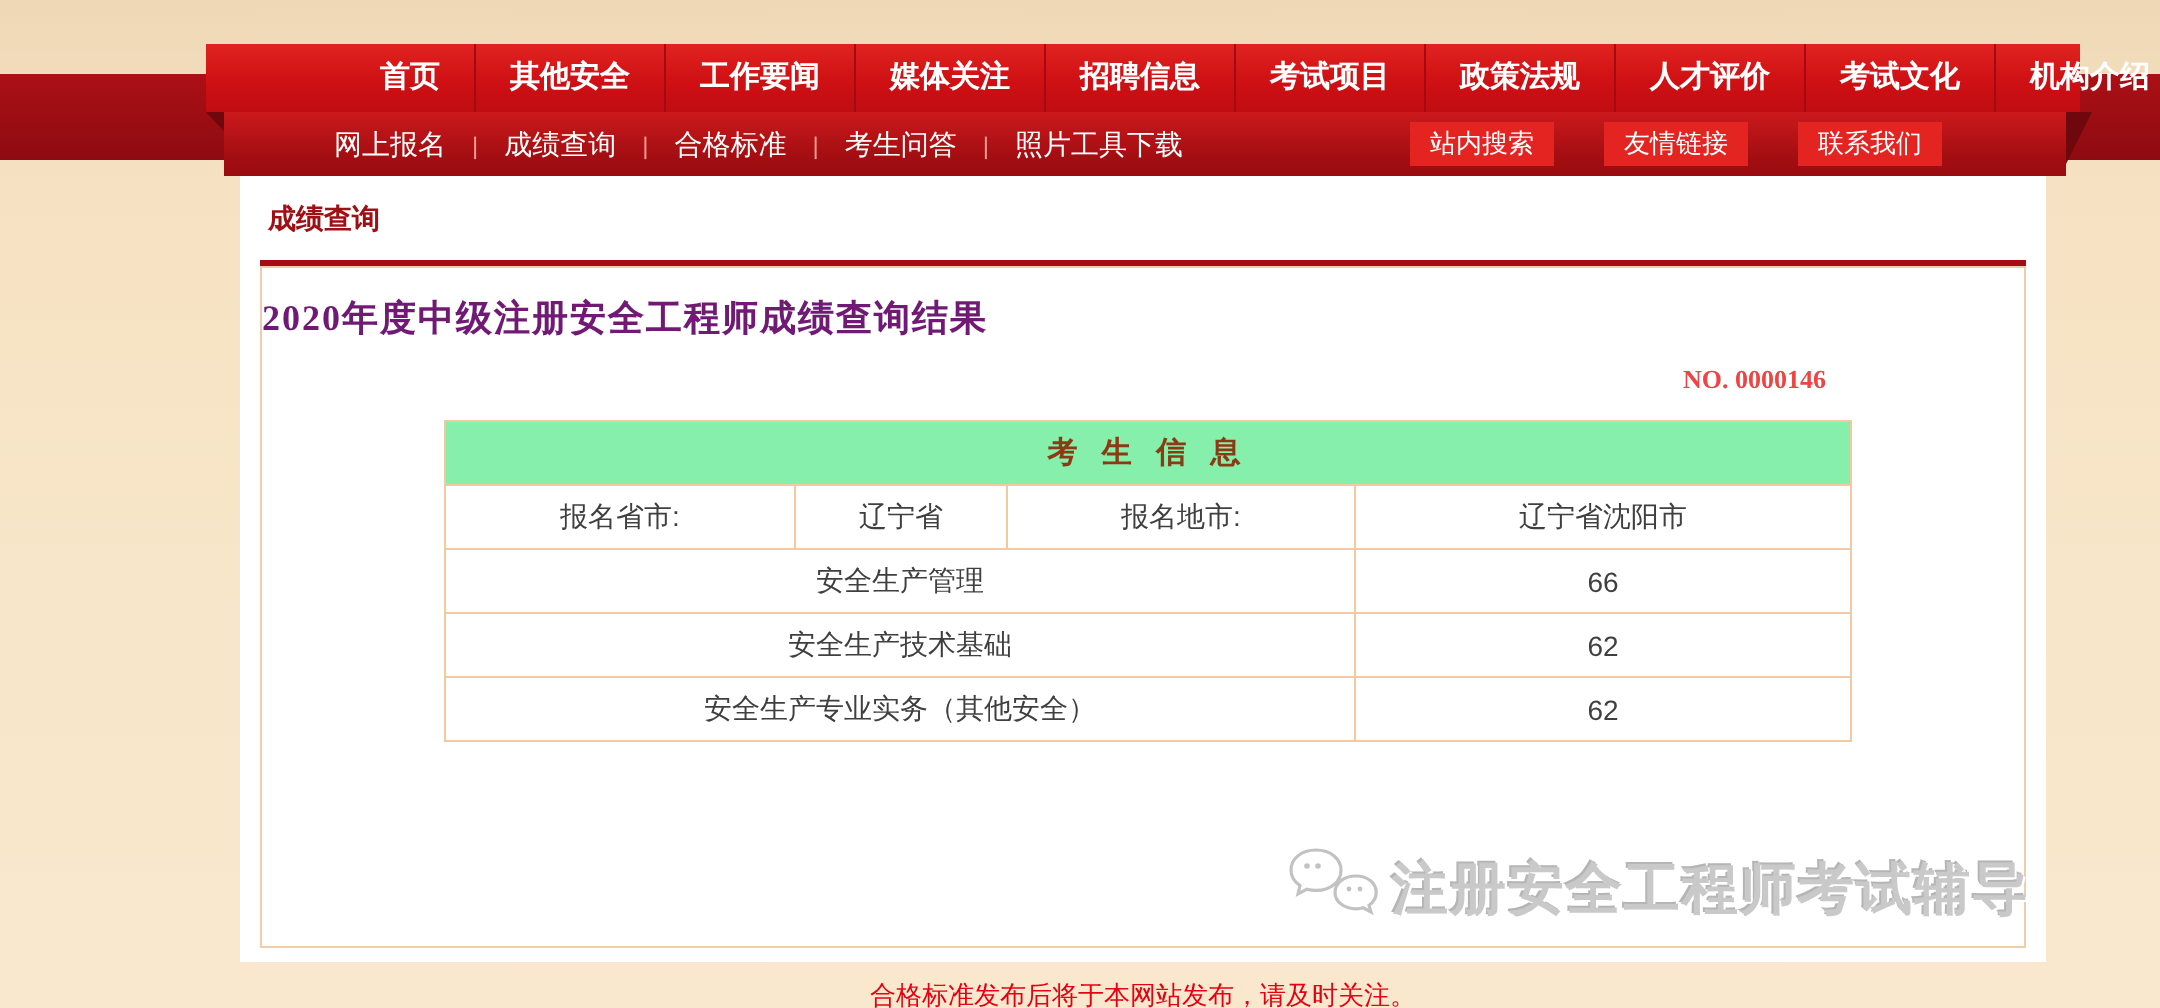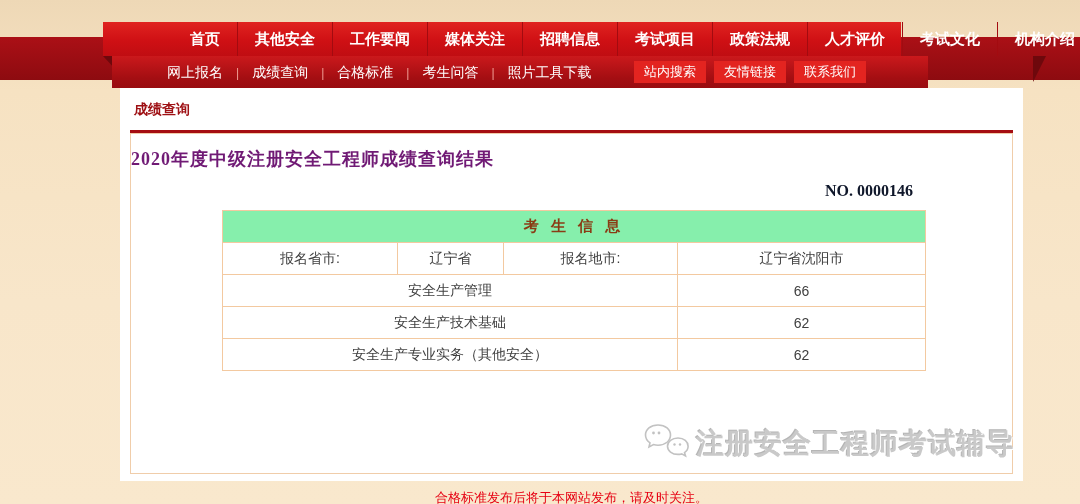--- a/index.html
+++ b/index.html
@@ -4,47 +4,47 @@
 <style>
   html,body{margin:0;padding:0;}
   body{
     width:1080px;height:504px;position:relative;overflow:hidden;
     font-family:"Liberation Sans",sans-serif;
     background:linear-gradient(180deg,#eed8b6 0%,#f6e2c2 18%,#f8e6ca 60%,#f9e8cd 100%);
   }
   
   .ribbon{position:absolute;left:0;right:0;top:37px;height:43px;
     background:linear-gradient(180deg,#ab1016,#8d0b10);}
-  .nav1{position:absolute;left:103px;top:22px;width:798px;height:34px;
+  .nav1{position:absolute;left:103px;top:22px;width:937px;height:34px;
     background:linear-gradient(180deg,#e02320,#cf1014 55%,#c00d12);
     display:flex;align-items:center;}
   .nav1 ul{list-style:none;margin:0;padding:0 0 0 70px;display:flex;}
   .nav1 li{line-height:34px;padding:0 17px;color:#fff;font-size:15px;font-weight:bold;
     border-right:1px solid #a30b10;cursor:pointer;white-space:nowrap;}
-  .nav2{position:absolute;left:112px;top:56px;width:816px;height:32px;
+  .nav2{position:absolute;left:112px;top:56px;width:921px;height:32px;
     background:linear-gradient(180deg,#cb191c,#a30e12 70%,#990c10);}
   .nav2 ul{list-style:none;margin:0;padding:0 0 0 55px;display:flex;}
   .nav2 li{line-height:32px;color:#fff;font-size:14px;cursor:pointer;white-space:nowrap;}
   .nav2 li:not(:first-child)::before{content:"|";color:#ef9d94;margin:0 13px;font-size:12px;}
   .nav2 .util{position:absolute;right:62px;top:0;height:32px;display:flex;align-items:center;}
   .nav2 .util span{background:#e32420;color:#fff;font-size:13px;line-height:20px;
-    padding:1px 10px;margin-left:8px;cursor:pointer;white-space:nowrap;}
+    padding:1px 10px;margin-left:25px;cursor:pointer;white-space:nowrap;}
   .fold-left{position:absolute;left:103px;top:56px;width:14px;height:15px;background:#6e080c;
     clip-path:polygon(0 0,100% 0,100% 100%);}
   .fold-right{position:absolute;left:1033px;top:56px;width:13px;height:26px;background:#6e080c;
     clip-path:polygon(0 0,100% 0,0 100%);}
   
   .panel{position:absolute;left:120px;top:88px;width:903px;height:393px;background:#fff;}
   .crumb{position:absolute;left:14px;top:13px;font-size:14px;font-weight:bold;color:#9e1014;}
   .rule{position:absolute;left:10px;right:10px;top:42px;height:3px;background:#a50d12;}
   .inner{position:absolute;left:10px;right:10px;top:45px;bottom:7px;border:1px solid #f0cdaa;}
   .title{margin-top:13px;text-align:left;font-family:"Liberation Serif",serif;
     font-size:18px;font-weight:bold;color:#701a75;letter-spacing:1px;}
   .serial{position:absolute;right:99px;top:48px;font-family:"Liberation Serif",serif;
-    font-size:16px;font-weight:bold;color:#0f172a;}
+    font-size:13px;font-weight:bold;color:#ef4444;}
   
   table.result{position:absolute;left:91px;top:76px;width:703px;border-collapse:collapse;
     table-layout:fixed;font-size:14px;color:#3f3f3f;}
   table.result td{border:1px solid #f3c9a0;height:31px;text-align:center;padding:0 4px;
     overflow:hidden;white-space:nowrap;}
   td.hdr{background:#86efac;color:#8a3b14;font-weight:bold;font-size:15px;letter-spacing:4px;}
   
   .notice{position:absolute;left:0;right:0;top:355px;text-align:center;
     font-size:13px;color:#e60012;}
   .wm{position:absolute;right:8px;top:334px;display:flex;align-items:center;z-index:3;}

